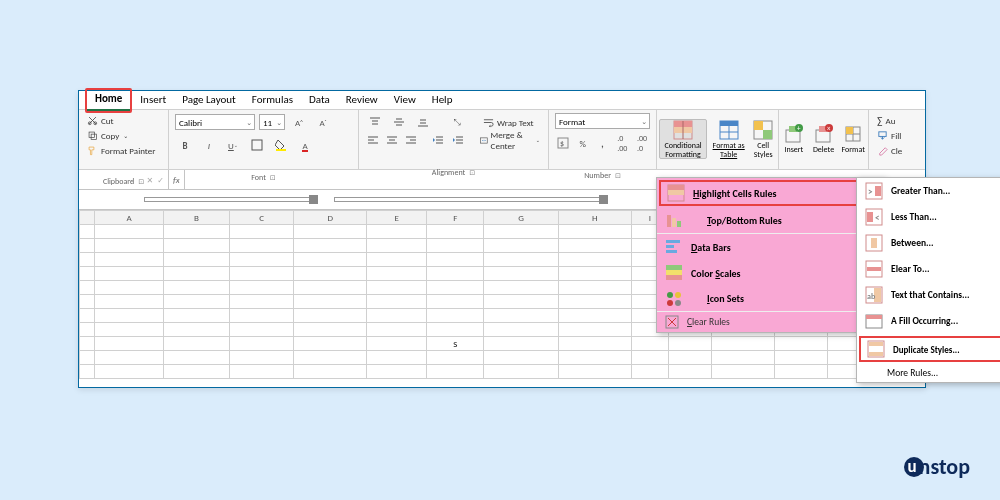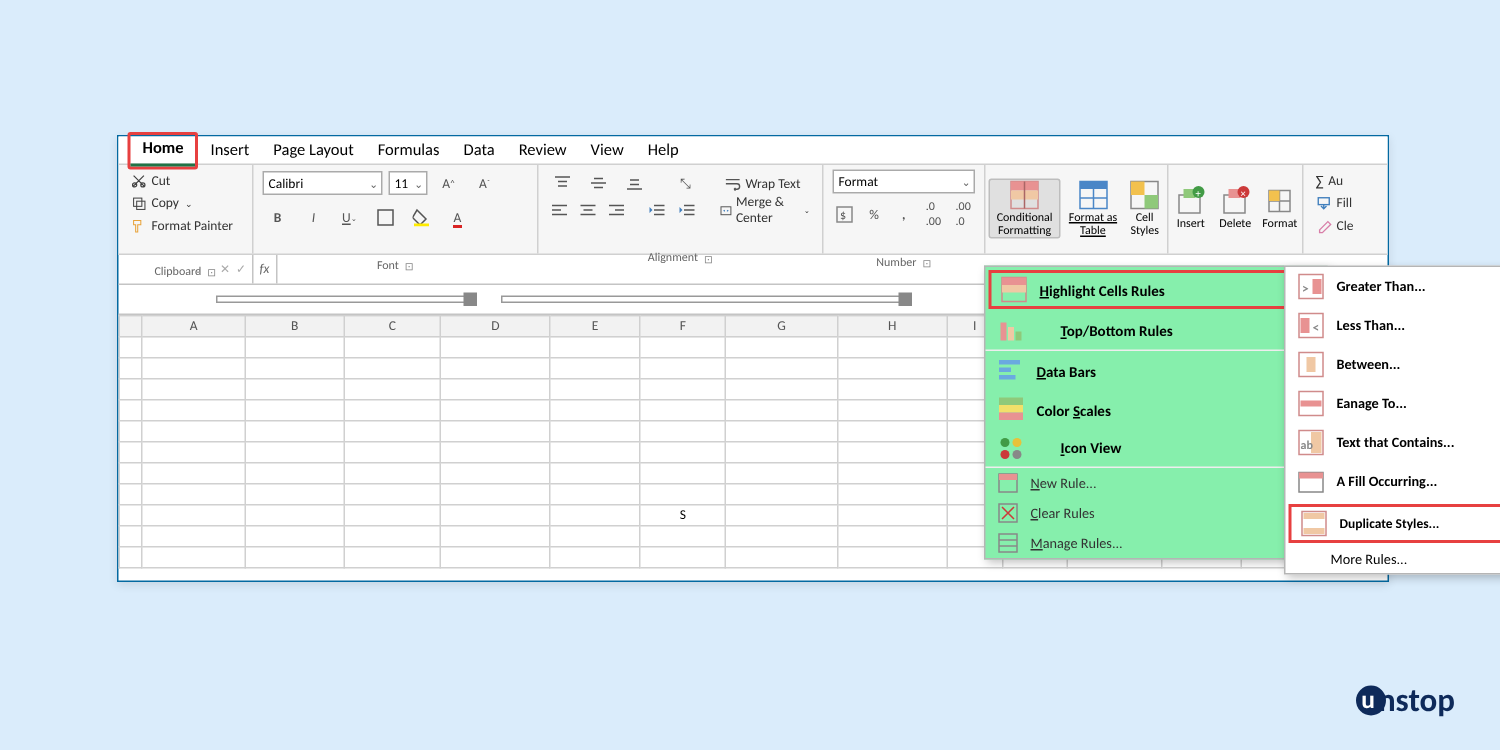--- a/index.html
+++ b/index.html
@@ -33,21 +33,21 @@
 .ruler-left{ width:170px; height:5px; border:1px solid #999; position:relative; margin-left:50px;}
 .ruler-left::after{content:""; position:absolute; right:-5px; top:-3px; width:9px; height:9px; background:#888;}
 .ruler-right{ width:270px; height:5px; border:1px solid #999; position:relative; margin-left:20px;}
 .ruler-right::after{content:""; position:absolute; right:-5px; top:-3px; width:9px; height:9px; background:#888;}
 .grid { position:relative; }
 .grid table { border-collapse:collapse; width:100%; }
 .grid th,.grid td { border:1px solid #d0d0d0; font-size:9px; height:14px; text-align:center; font-weight:normal; color:#555;}
 .grid th { background:#f2f2f2; }
 .grid td.content{color:#000;}
 .grid .ch-first{width:15px;}
-.cf-menu { position:absolute; left:656px; top:177px; width:229px; background:#86efac; border:1px solid #b5b5b5; box-shadow:2px 2px 6px rgba(0,0,0,0.25); font-size:10px; }
+.cf-menu { position:absolute; left:656px; top:177px; width:229px; background:#f9a8d4; border:1px solid #b5b5b5; box-shadow:2px 2px 6px rgba(0,0,0,0.25); font-size:10px; }
 .mitem { display:flex; align-items:center; gap:8px; padding:5px 8px; height:26px; position:relative;}
 .mitem.bordered { border-bottom:1px solid #eee;gap:24px; }
 .mitem .mic { width:18px; height:18px; flex-shrink:0; }
 .mitem .arr { margin-left:auto; font-size:8px; color:#666; }
 .mitem.small { height:20px; font-size:9.5px; color:#333;}
 .mitem .u { text-decoration:underline; text-decoration-skip-ink:none; }
 .sub-menu { position:absolute; left:856px; top:177px; width:150px; background:#fff; border:1px solid #b5b5b5; box-shadow:2px 2px 6px rgba(0,0,0,0.25); font-size:10px; }
 .sitem { display:flex; align-items:center; gap:8px; padding:4px 8px; height:26px; position:relative; font-weight:bold; font-size:9.5px;}
 .sitem .mic{ width:18px; height:18px; flex-shrink:0;}
 .sitem.small{ height:18px; font-size:9.5px; font-weight:normal; justify-content:flex-start; padding-left:30px;}
@@ -613,46 +613,31 @@
     <span><b>Color <span class="u">S</span><span id="cs-rest">cales</span></b></span>
     <div class="arr">›</div>
   </div>
   <div class="mitem bordered">
     <svg class="mic" viewBox="0 0 18 18">
         <circle cx="5" cy="5" r="3" fill="#429b46"></circle>
         <circle cx="13" cy="5" r="3" fill="#e8c23a"></circle>
         <circle cx="5" cy="13" r="3" fill="#cc3a3a"></circle>
         <circle cx="13" cy="13" r="3" fill="#888"></circle>
       </svg>
-    <span><b><span class="u">I</span><span id="is-rest">con View</span></b></span>
+    <span><b><span class="u">I</span><span id="is-rest">con Sets</span></b></span>
     <div class="arr">›</div>
-  </div>
-  <div class="mitem small">
-    <svg class="mic" style="width:14px;height:14px;" viewBox="0 0 14 14">
-        <rect x="1" y="1" width="12" height="12" fill="none" stroke="#888"></rect>
-        <rect x="1" y="1" width="12" height="4" fill="#e89292"></rect>
-      </svg>
-    <span><span class="u">N</span><span id="nr-rest">ew Rule...</span></span>
   </div>
   <div class="mitem small">
     <svg class="mic" style="width:14px;height:14px;" viewBox="0 0 14 14">
         <rect x="1" y="1" width="12" height="12" fill="none" stroke="#888"></rect>
         <path d="M3 3l8 8M11 3l-8 8" stroke="#cc3a3a"></path>
       </svg>
     <span><span class="u">C</span><span id="cr-rest">lear Rules</span></span>
     <div class="arr">›</div>
   </div>
-  <div class="mitem small">
-    <svg class="mic" style="width:14px;height:14px;" viewBox="0 0 14 14">
-        <rect x="1" y="1" width="12" height="12" fill="none" stroke="#888"></rect>
-        <line x1="1" y1="5" x2="13" y2="5" stroke="#888"></line>
-        <line x1="1" y1="9" x2="13" y2="9" stroke="#888"></line>
-      </svg>
-    <span><span class="u">M</span><span id="mr-rest">anage Rules...</span></span>
-  </div>
 </div>
 
 <div class="sub-menu">
   <div class="sitem">
     <svg class="mic" viewBox="0 0 18 18">
         <rect x="1" y="1" width="16" height="16" fill="none" stroke="#d08b8b"></rect>
         <rect x="10" y="4" width="6" height="10" fill="#e89292"></rect>
         <text x="3" y="13" font-size="9" fill="#888">&gt;</text>
       </svg>
     <span><span class="u">G</span><span id="s-gt">reater Than...</span></span>
@@ -670,21 +655,21 @@
         <rect x="1" y="1" width="16" height="16" fill="none" stroke="#d08b8b"></rect>
         <rect x="6" y="4" width="6" height="10" fill="#f0c8a4"></rect>
       </svg>
     <span><span class="u">B</span><span id="s-bt">etween...</span></span>
   </div>
   <div class="sitem">
     <svg class="mic" viewBox="0 0 18 18">
         <rect x="1" y="1" width="16" height="16" fill="none" stroke="#d08b8b"></rect>
         <rect x="2" y="7" width="14" height="4" fill="#e89292"></rect>
       </svg>
-    <span><span class="u">E</span><span id="s-eq">anage To...</span></span>
+    <span><span class="u">E</span><span id="s-eq">lear To...</span></span>
   </div>
   <div class="sitem">
     <svg class="mic" viewBox="0 0 18 18">
         <rect x="1" y="1" width="16" height="16" fill="none" stroke="#d08b8b"></rect>
         <rect x="9" y="2" width="7" height="14" fill="#f0c8a4"></rect>
         <text x="2" y="13" font-size="8" fill="#888">ab</text>
       </svg>
     <span><span class="u">T</span><span id="s-tc">ext that Contains...</span></span>
   </div>
   <div class="sitem">

